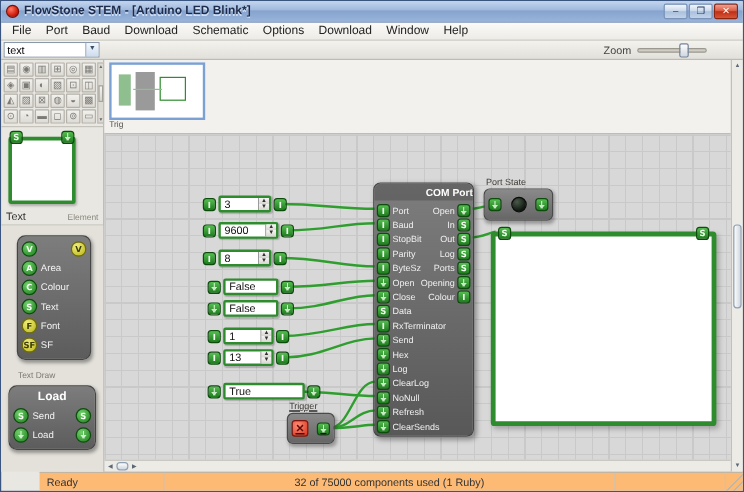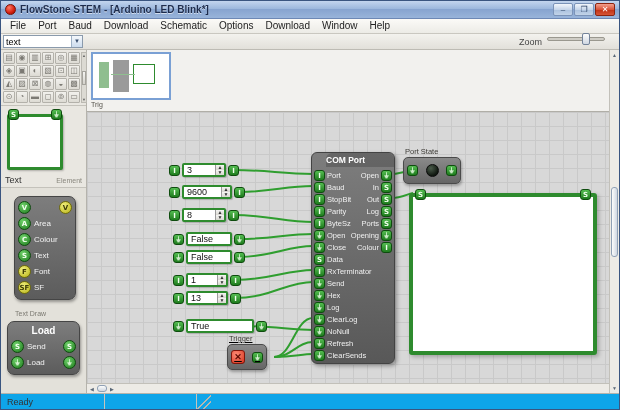--- a/index.html
+++ b/index.html
@@ -28,21 +28,21 @@
 
   
   .toolbar { height:16px; display:flex; align-items:center;
     background:linear-gradient(#f3f2ee,#e2e0da); border-bottom:1px solid #bdbbb4; }
   .searchcombo { margin-left:2px; width:80px; height:13px; display:flex; background:#fff;
     border:1px solid #8a9aac; }
   .searchcombo input { flex:1; min-width:0; border:0; outline:0; font-size:9px; padding:0 2px;
     font-family:"Liberation Sans", sans-serif; }
   .combobtn { width:11px; font-size:6px; line-height:11px; text-align:center; color:#3a5070;
     background:linear-gradient(#f4f8fc,#cddcee); border-left:1px solid #9fb2c6; }
-  .zoomwrap { margin-left:auto; display:flex; align-items:flex-start; gap:5px; padding-right:14px; }
+  .zoomwrap { margin-left:auto; display:flex; align-items:center; gap:5px; padding-right:30px; }
   .zoomlabel { font-size:9px; color:#444; }
   .zoomtrack { position:relative; width:58px; height:4px; background:#cfcdc6;
     border:1px solid #9a988f; border-radius:2px; }
   .zoomthumb { position:absolute; top:-5px; left:34px; width:8px; height:12px;
     background:linear-gradient(#fdfdfc,#cfd7e2); border:1px solid #73839a; border-radius:2px; }
 
   
   .main { display:flex; height:343px; }
   .sidebar { width:86px; background:#e9e7e1; border-right:1px solid #b5b3ac; display:flex;
     flex-direction:column; }
@@ -119,40 +119,40 @@
   .in4 { left:86px; top:120px; } .in4 .valbox { width:46px; }
   .in5 { left:86px; top:138px; } .in5 .valbox { width:46px; }
   .in6 { left:86px; top:161px; } .in6 .valbox { width:42px; }
   .in7 { left:86px; top:179px; } .in7 .valbox { width:42px; }
   .in8 { left:86px; top:207px; } .in8 .valbox { width:68px; }
 
   
   .comport { position:absolute; left:224px; top:40px; width:84px; height:212px;
     background:linear-gradient(#7d7d7d,#585858); border:1px solid #434343; border-radius:6px;
     box-shadow:2px 2px 4px rgba(0,0,0,.35); }
-  .comhead { height:14px; line-height:14px; text-align:left; font-size:8.5px; font-weight:bold;
-    color:#fff; background:rgba(0,0,0,.18); border-radius:6px 6px 0 0;margin-left:14px; }
+  .comhead { height:14px; line-height:14px; text-align:right; font-size:8.5px; font-weight:bold;
+    color:#fff; background:rgba(0,0,0,.18); border-radius:6px 6px 0 0; }
   .comrows { position:absolute; top:16px; }
   .comrows.left { left:2px; }
   .comrows.right { right:2px; }
   .comrow { display:flex; align-items:center; gap:2px; height:12px; }
   .comrow.rr { justify-content:flex-end; }
   .plabel { font-size:7.5px; color:#f0f0f0; white-space:nowrap; }
 
   
   .portstate { position:absolute; left:316px; top:34px; width:58px; }
   .compcaption { font-size:7.5px; color:#3c3a35; line-height:11px; padding-left:2px; }
   .pspanel { position:relative; height:27px; background:linear-gradient(#8a8a8a,#666);
     border:1px solid #4a4a4a; border-radius:5px; display:flex; align-items:center;
     padding:0 3px; justify-content:space-between; box-shadow:1px 2px 3px rgba(0,0,0,.3); }
   .led { width:13px; height:13px; border-radius:50%;
     background:radial-gradient(circle at 35% 30%, #4a5a4a, #101810 70%); border:1px solid #0a0a0a; }
 
   
-  .trigger { position:absolute; left:140px; top:221px; width:40px;text-decoration:underline; }
+  .trigger { position:absolute; left:152px; top:221px; width:40px;text-decoration:underline; }
   .trigpanel { position:relative; height:26px; background:linear-gradient(#8a8a8a,#666);
     border:1px solid #4a4a4a; border-radius:5px; display:flex; align-items:center;
     padding:0 3px; gap:3px; box-shadow:1px 2px 3px rgba(0,0,0,.3); }
   .redbtn { width:14px; height:14px; border-radius:3px; font-size:9px; line-height:13px;
     text-align:center; color:#5e0b03; font-weight:bold;
     background:radial-gradient(circle at 35% 30%, #ff8d77, #d5311b); border:1px solid #7e150a; }
 
   
   .display { position:absolute; left:322px; top:81px; width:188px; height:162px; background:#fff;
     border:4px solid #2e8b2e; border-radius:3px; box-shadow:2px 2px 4px rgba(0,0,0,.25); }
@@ -165,22 +165,22 @@
   .vscroll span, .hscroll span { font-size:5px; text-align:center; color:#5a6878; line-height:10px; }
   .sthumbv { height:70px; margin:0 1px; background:linear-gradient(90deg,#fdfdfc,#cfd7e2);
     border:1px solid #8fa0b5; border-radius:3px; }
   .hscroll { height:10px; background:#edebe6; border-top:1px solid #c2c0b9; display:flex;
     justify-content:flex-start; }
   .hscroll span { width:10px; line-height:10px; }
   .sthumbh { width:120px; margin:1px 0; background:linear-gradient(#fdfdfc,#cfd7e2);
     border:1px solid #8fa0b5; border-radius:3px; }
 
   
-  .statusbar { height:16px; display:flex; align-items:stretch; background:#0ea5e9;
-    border-top:1px solid #b5b3ac; font-size:9px; color:#333; }
+  .statusbar { height:16px; display:flex; align-items:stretch; background:#fdba74;
+    border-top:1px solid #b5b3ac; font-size:9px; color:#333;margin-left:32px; }
   .scell { border-right:1px solid #c6c4bd; display:flex; align-items:center; padding:0 6px; }
   .scell.ready { width:104px; }
   .scell.info { flex:1; justify-content:center; }
   .scell.blank { width:92px; }
   .grip { width:14px; background:
     linear-gradient(135deg, transparent 50%, #b9b7b0 50%, #b9b7b0 58%, transparent 58%,
     transparent 70%, #b9b7b0 70%, #b9b7b0 78%, transparent 78%); }
 </style>
 </head>
 <body>
@@ -564,16 +564,17 @@
 
     <div class="vscroll">
       <span>▲</span>
       <span class="sthumbv" style="flex:0 0 70px;"></span>
       <span>▼</span>
     </div>
   </div>
 
   <div class="statusbar">
     <span class="scell ready">Ready</span>
+    <span class="scell info">32 of 75000 components used (1 Ruby)</span>
     <span class="scell blank"></span>
     <span class="grip"></span>
   </div>
 </div>
 
 </body></html>

